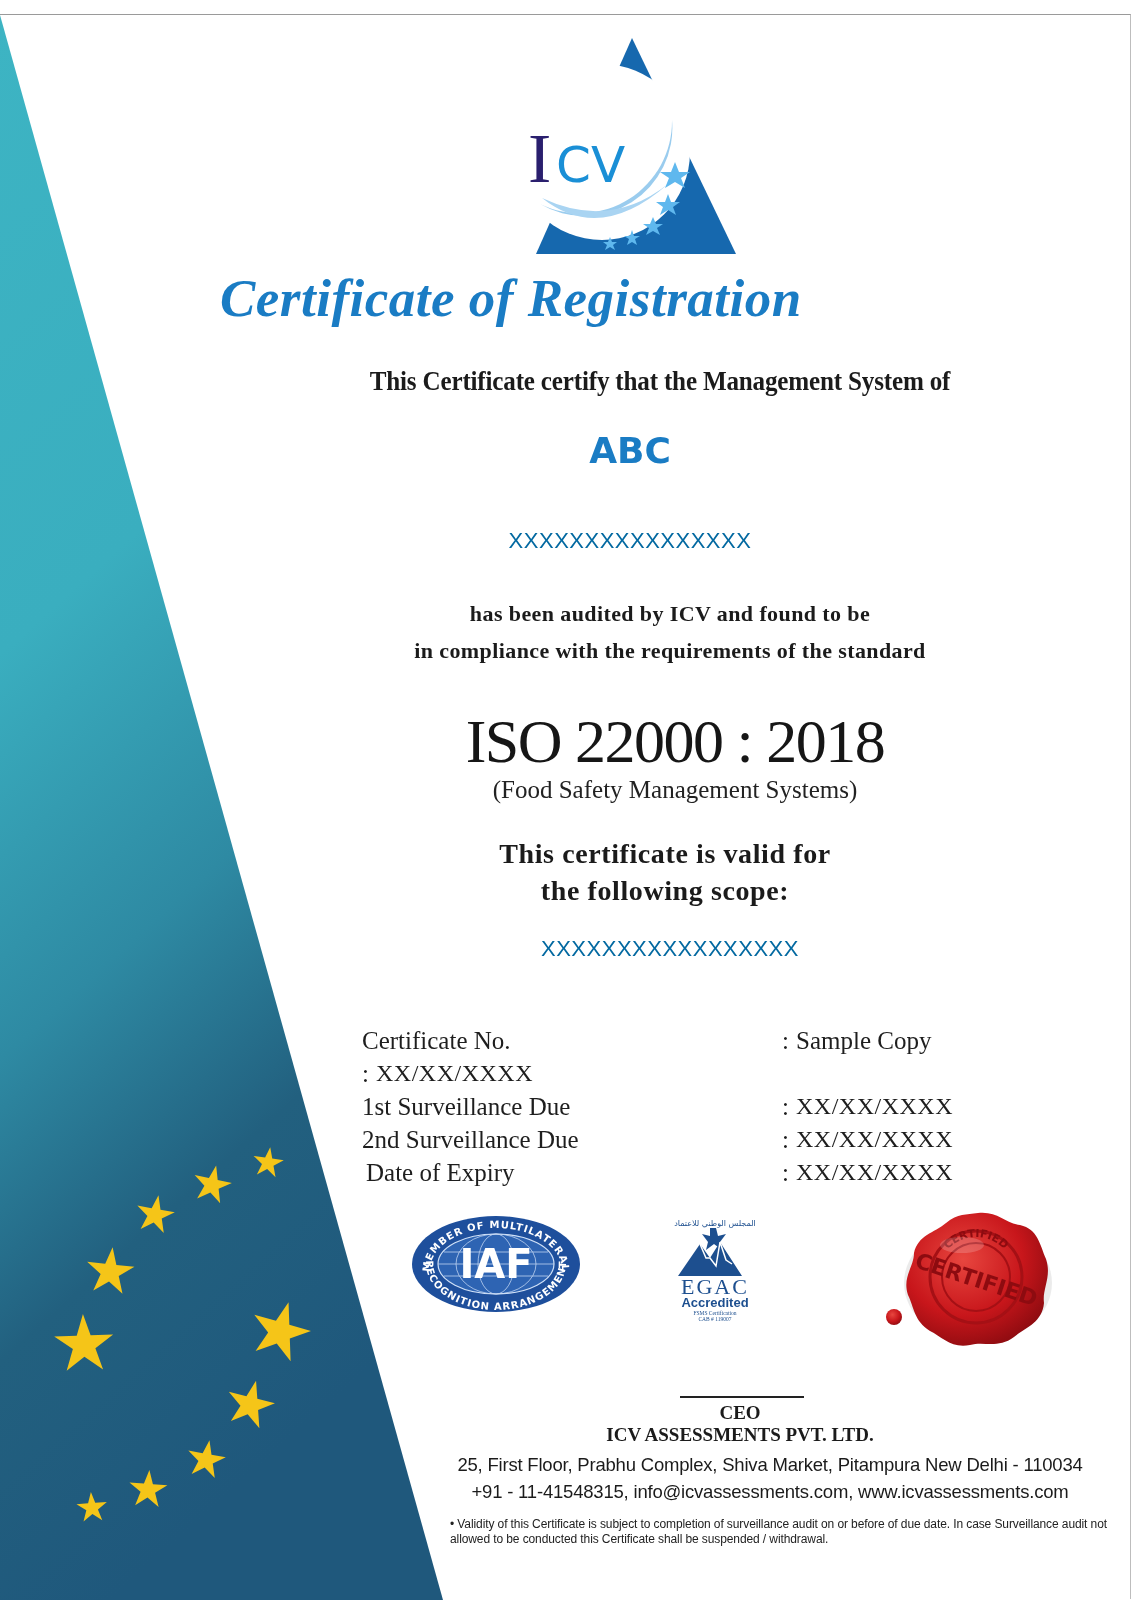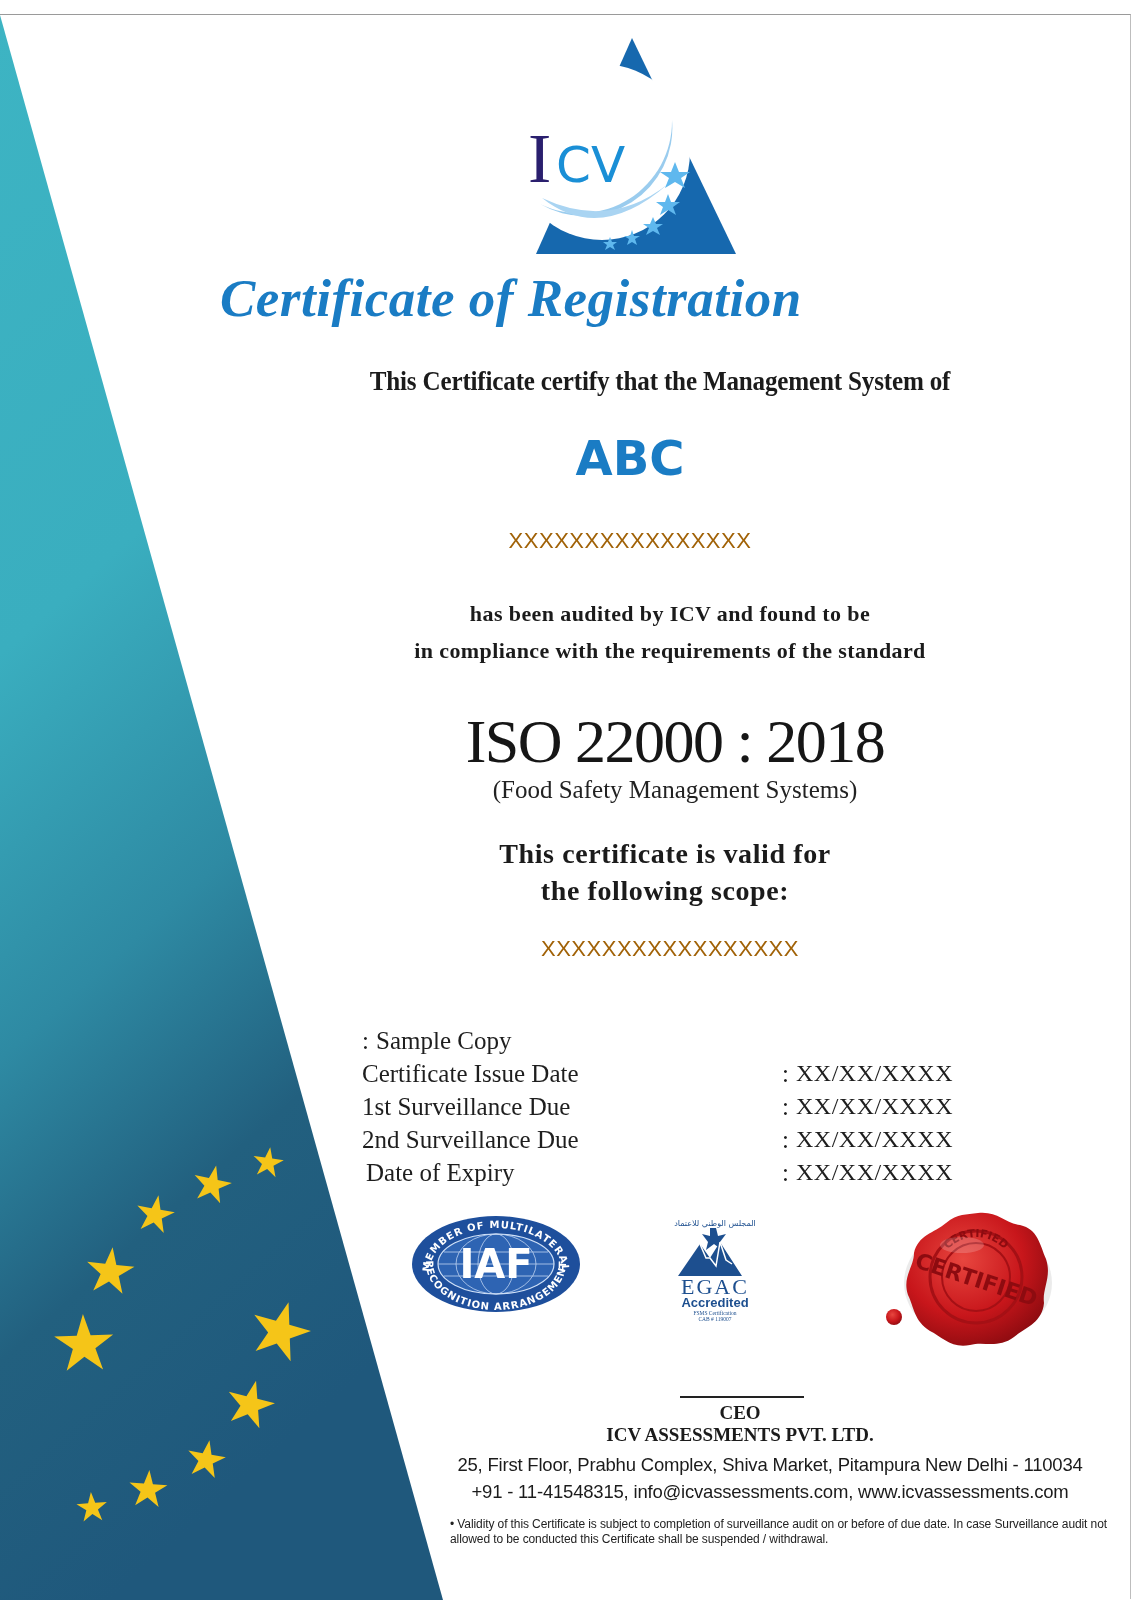--- a/index.html
+++ b/index.html
@@ -20,24 +20,24 @@
     left: 220px; top: 268px; width: 880px;
     font-family: "Liberation Serif", serif; font-style: italic; font-weight: bold;
     font-size: 53px; color: #1a7cc4; letter-spacing: 0.5px; text-align: left;
   }
   .subtitle {
     left: 220px; top: 366px; width: 880px; font-weight: bold; font-size: 27px; text-align: center;
     letter-spacing: -0.2px; transform: scaleX(0.93);
   }
   .company {
     left: 420px; top: 430px; width: 420px; text-align: center;
-    font-family: "DejaVu Sans", sans-serif; font-weight: bold; font-size: 48px; color: #1a7cc4;
+    font-family: "DejaVu Sans", sans-serif; font-weight: bold; font-size: 36px; color: #1a7cc4;
   }
   .placeholder {
-    font-family: "Liberation Sans", sans-serif; font-size: 22px; letter-spacing: 0.5px; color: #a16207;
+    font-family: "Liberation Sans", sans-serif; font-size: 22px; letter-spacing: 0.5px; color: #0369a1;
   }
   .addr1 { left: 420px; top: 528px; width: 420px; text-align: center; }
   .audit { left: 340px; top: 595px; width: 660px; font-weight: bold; font-size: 22px; text-align: center; line-height: 37px; letter-spacing: 0.4px; }
   .standard {
     left: 320px; top: 680px; width: 710px; text-align: center;
     font-family: "Liberation Serif", serif; font-size: 62px; letter-spacing: -1.5px; color: #161616; margin-top: 26px;
   }
   .stdname { left: 380px; top: 776px; width: 590px; text-align: center; font-size: 25px; color: #222; }
   .valid { left: 400px; top: 835px; width: 530px; text-align: center; font-weight: bold; font-size: 28px; line-height: 37px; letter-spacing: 0.6px; }
   .scope { left: 450px; top: 936px; width: 440px; text-align: center; }
@@ -124,27 +124,27 @@
 <div class="stdname abs">(Food Safety Management Systems)</div>
 
 <div class="valid abs">
   <div>This certificate is valid for</div>
   <div>the following scope:</div>
 </div>
 <div class="placeholder scope abs">XXXXXXXXXXXXXXXXX</div>
 
 <div class="details abs">
   <div class="row">
+    <div class="lbl">Certificate No.</div>
     <div class="val">
         <span class="colon">:</span>
         <span class="v">Sample Copy</span>
       </div>
   </div>
   <div class="row">
-    <div class="lbl">Certificate Issue Date</div>
     <div class="val">
         <span class="colon">:</span>
         <span class="v date">XX/XX/XXXX</span>
       </div>
   </div>
   <div class="row">
     <div class="lbl">1st Surveillance Due</div>
     <div class="val">
         <span class="colon">:</span>
         <span class="v date">XX/XX/XXXX</span>

